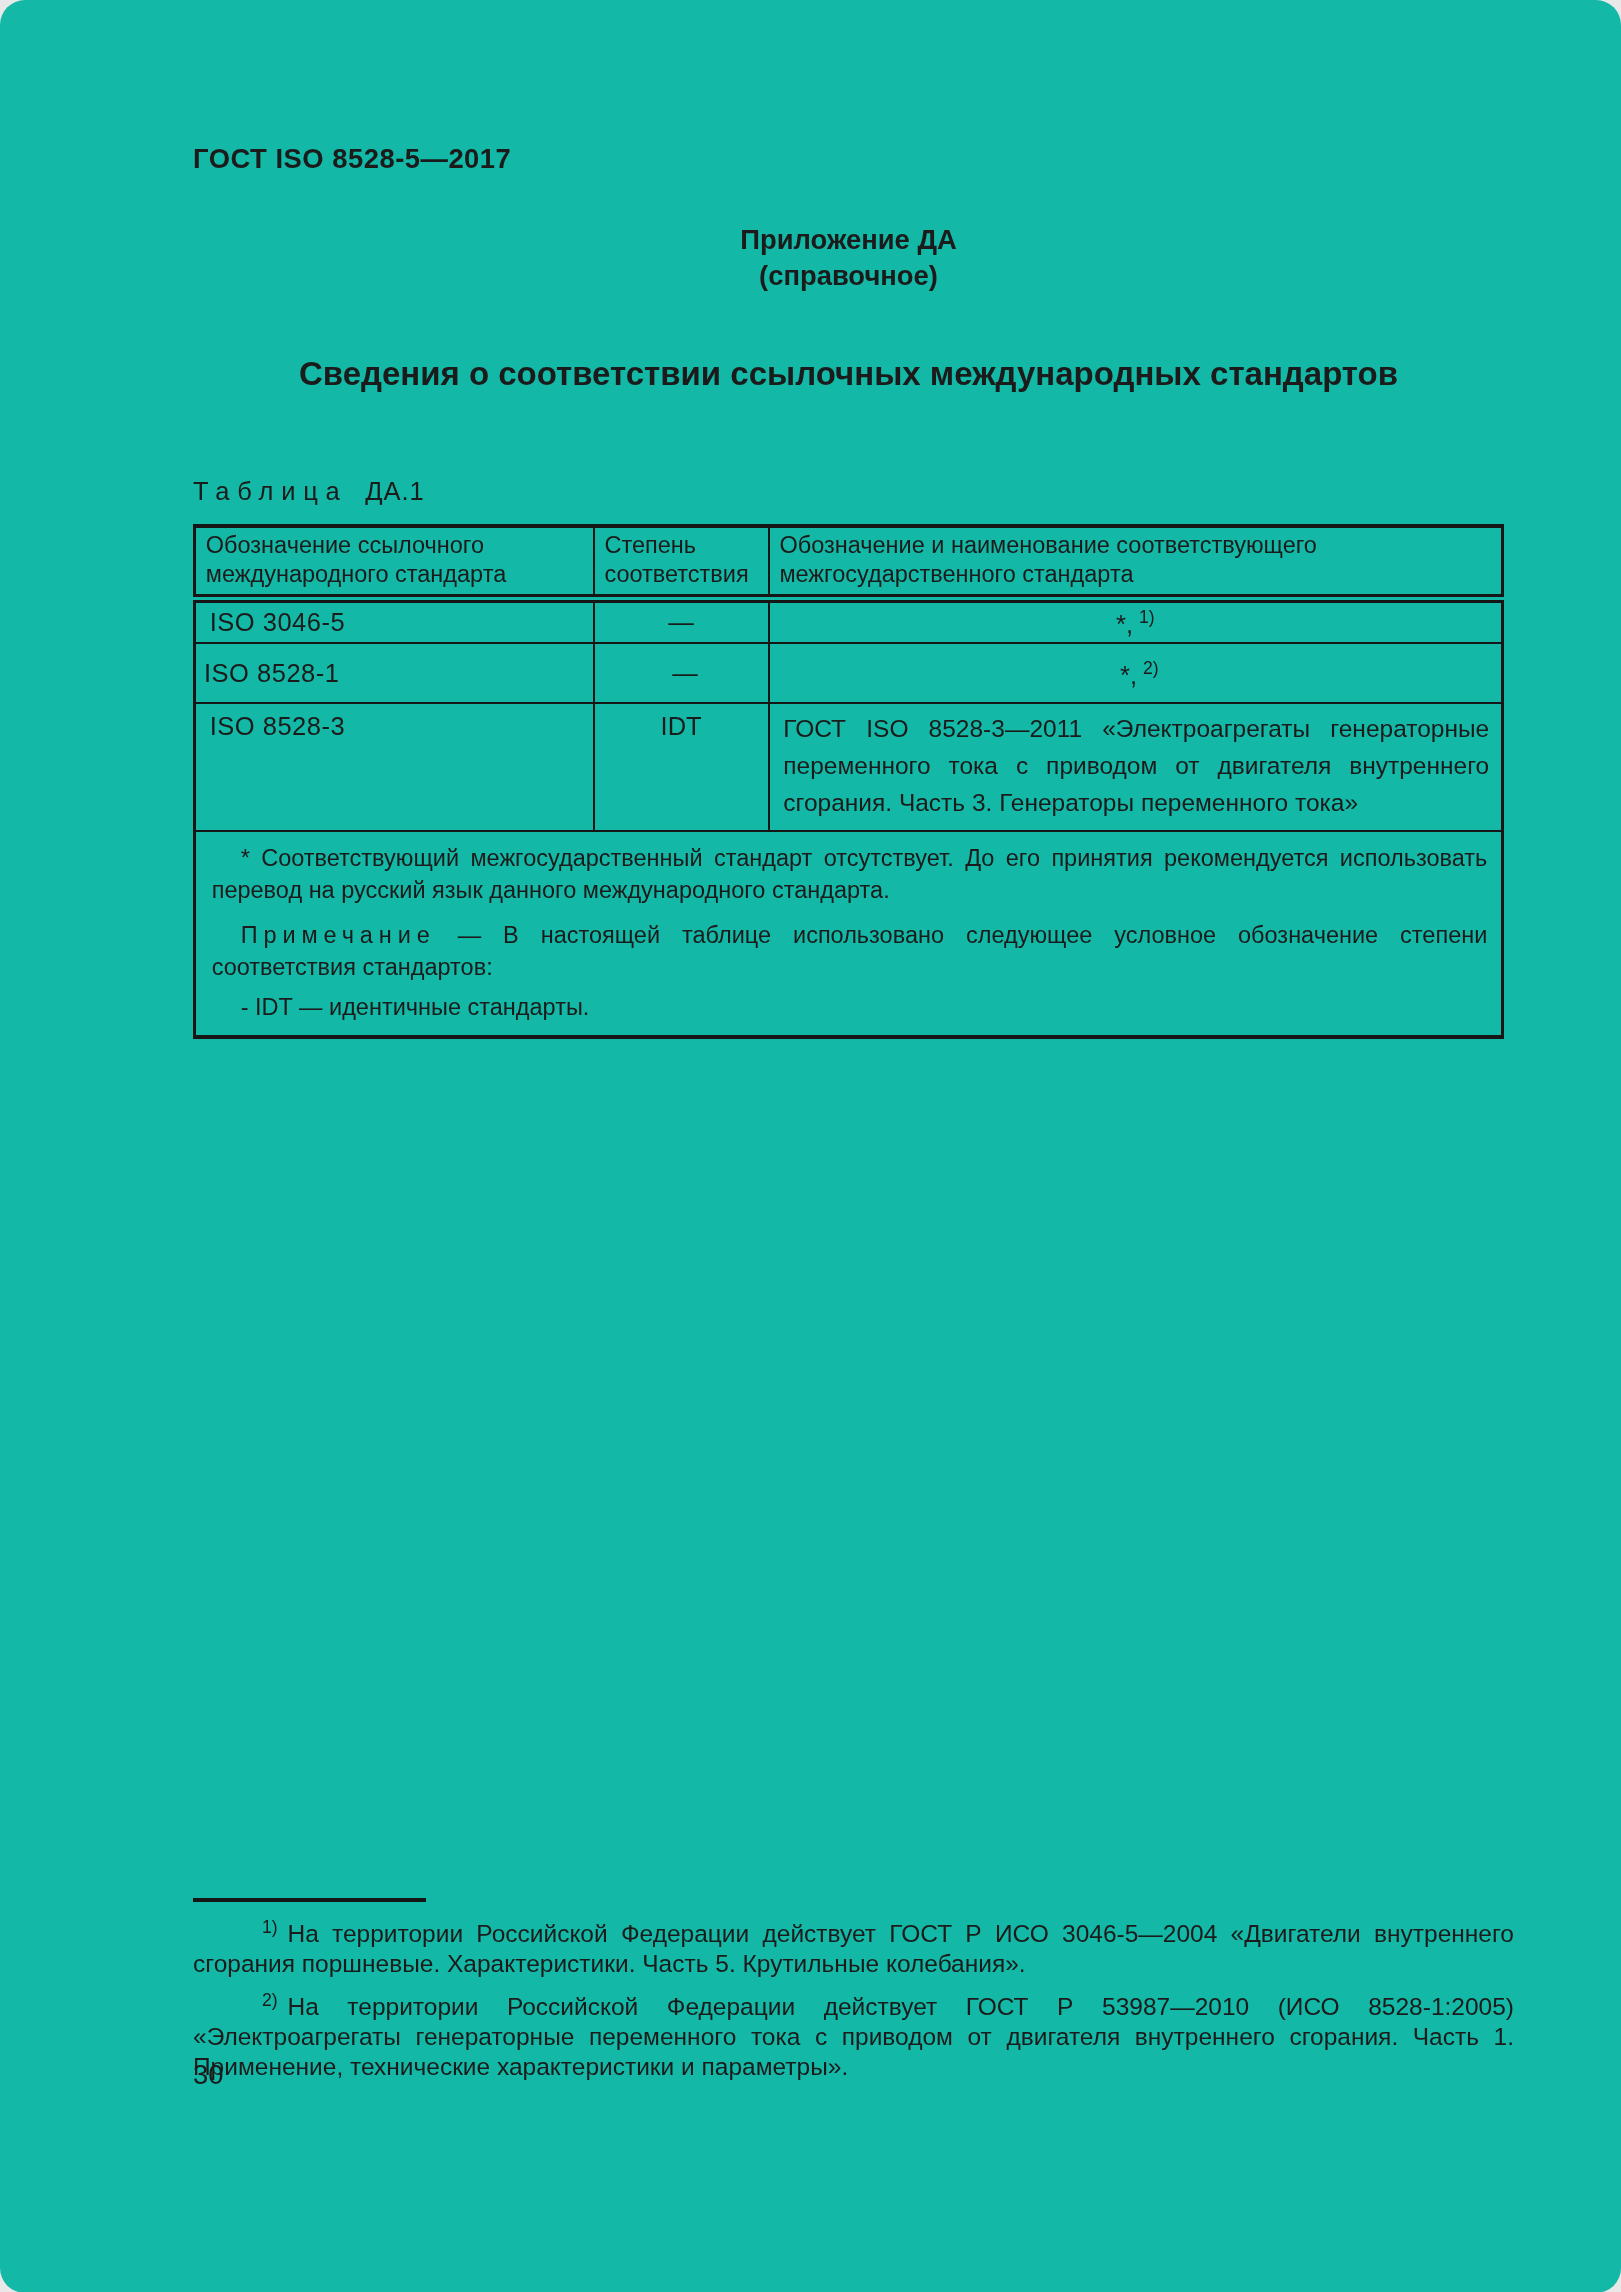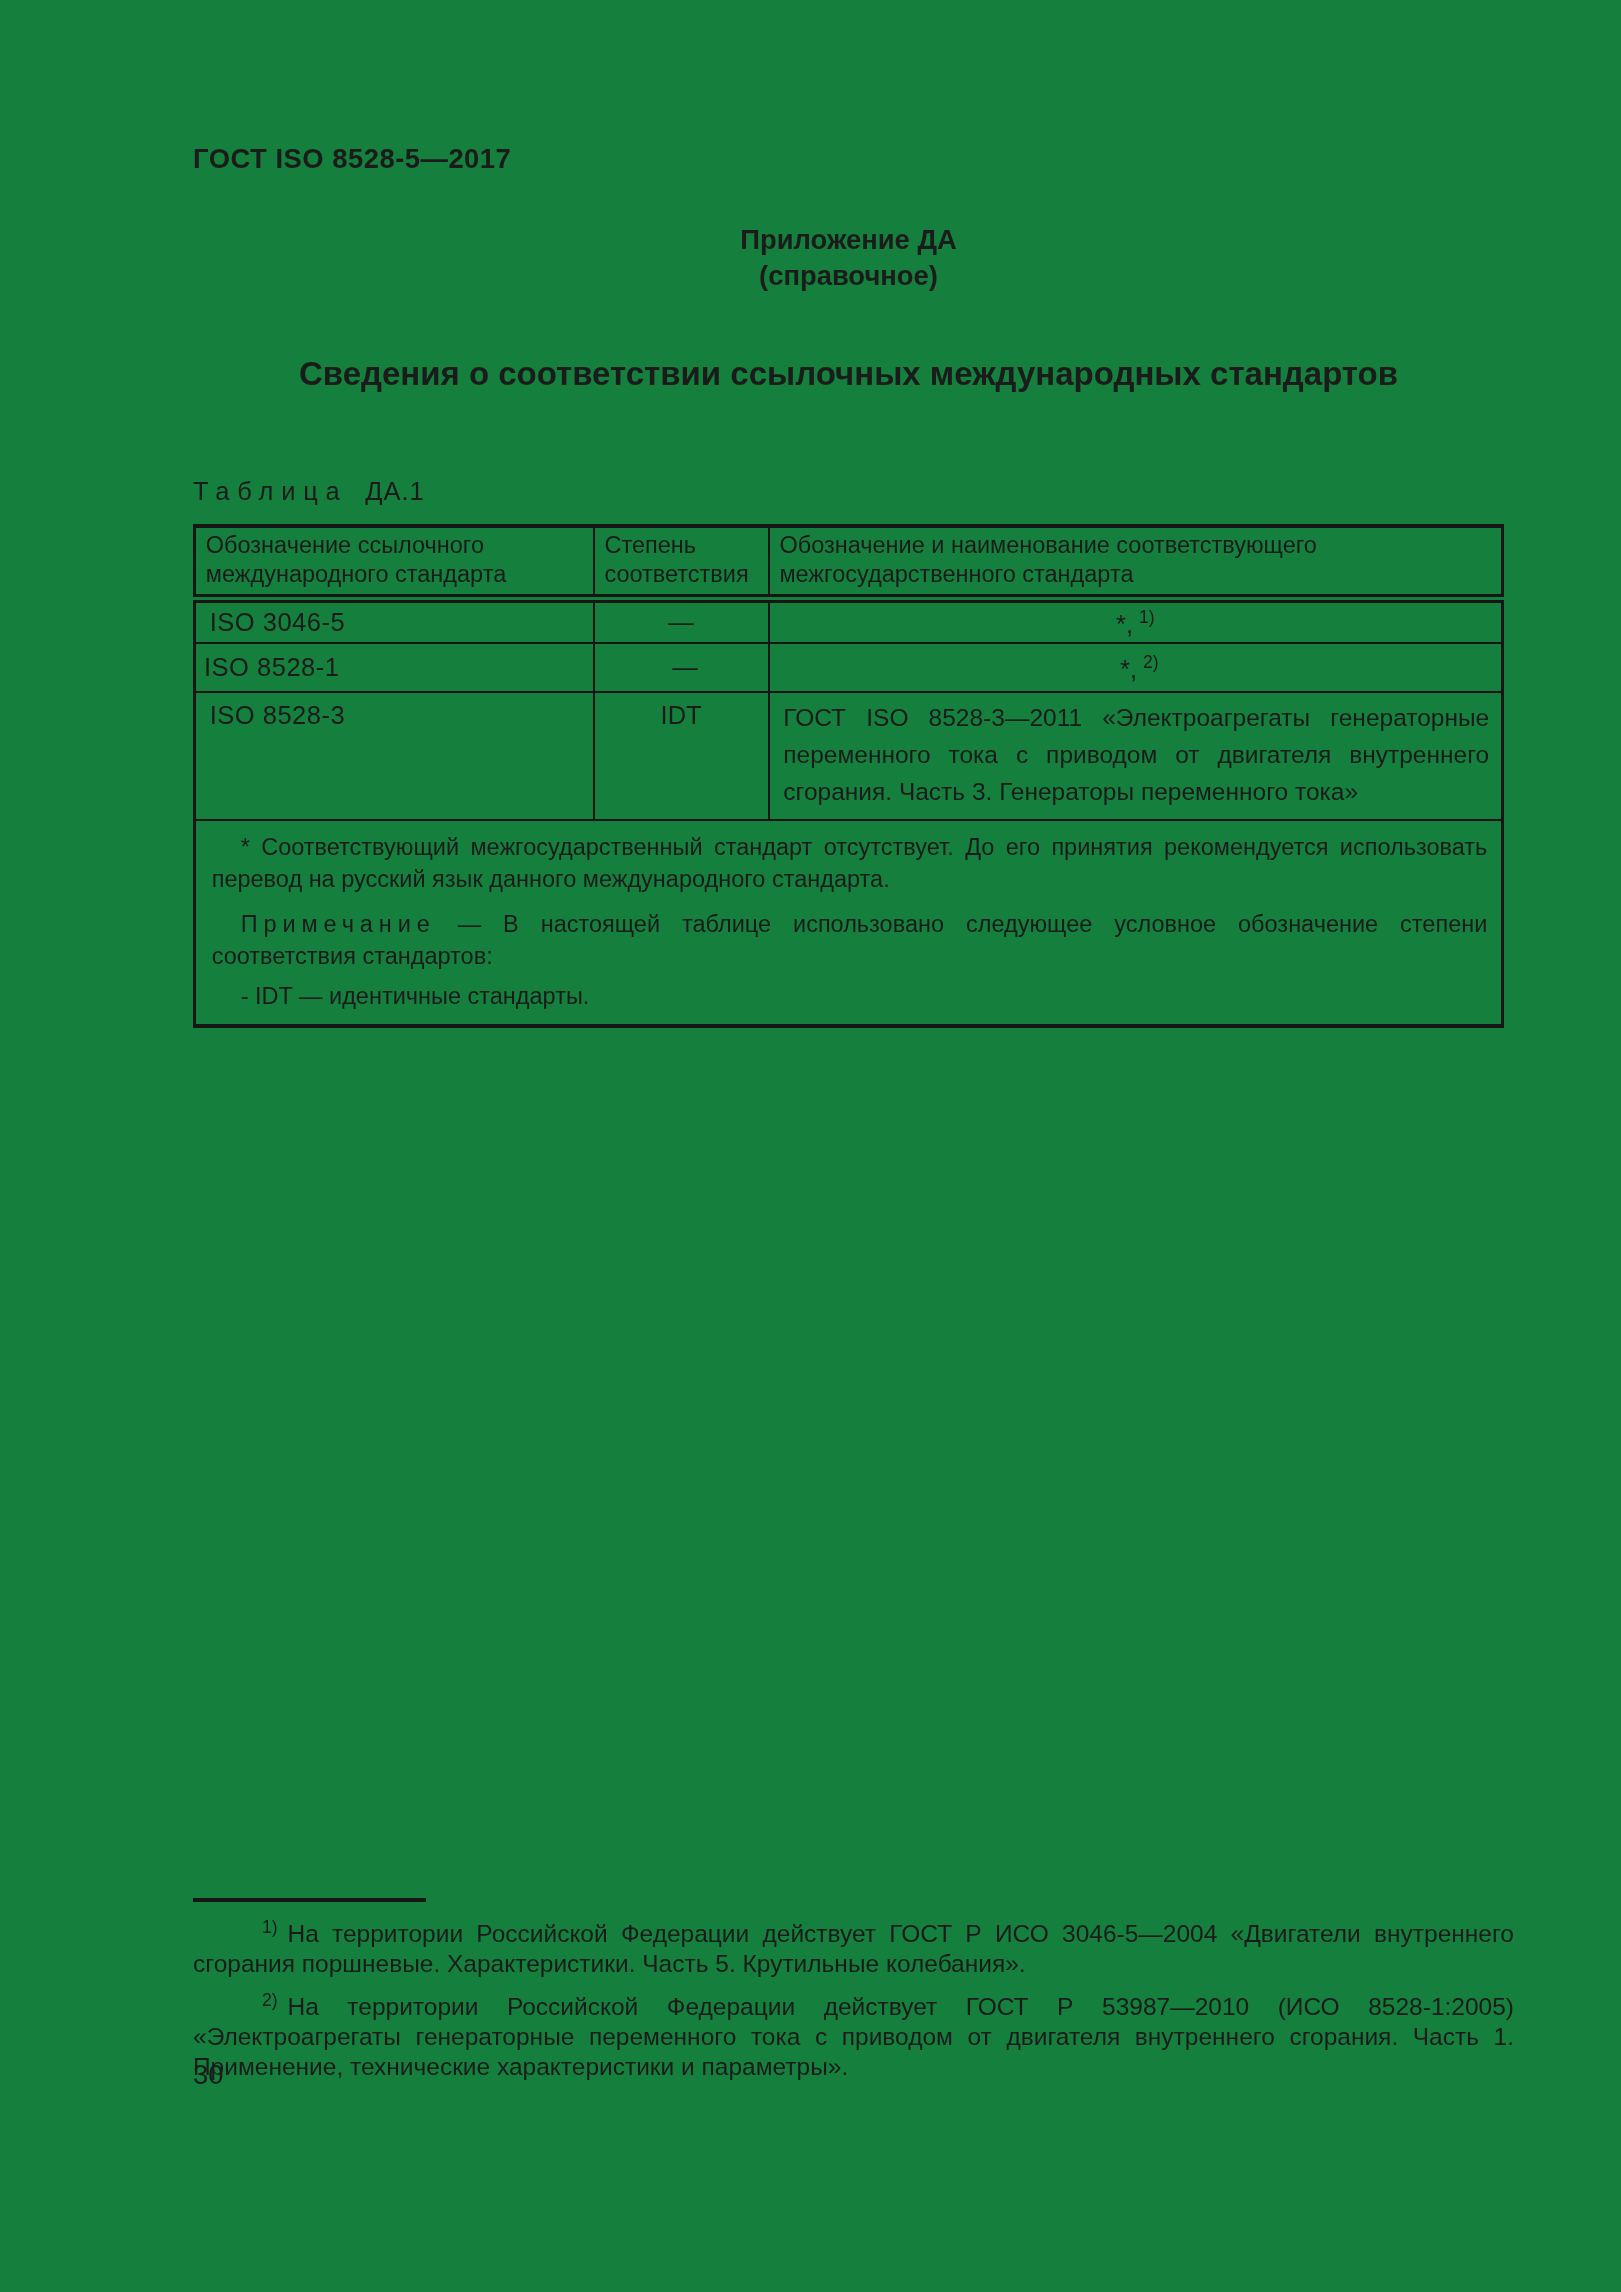--- a/index.html
+++ b/index.html
@@ -1,25 +1,26 @@
 <!DOCTYPE html>
 <html lang="ru"><head>
 <meta charset="utf-8">
 <style>
   * { margin: 0; padding: 0; box-sizing: border-box; }
   html, body { background: #e8e8e8; }
   .page {
     position: relative;
     width: 1621px;
     height: 2293px;
-    background: #15803d;
+    background: #14b8a6;
     font-family: "Liberation Sans", "DejaVu Sans", sans-serif;
     color: #1b1b1b;
     margin: 0 auto;
     overflow: hidden;
+    border-radius: 25px;
   }
   .abs { position: absolute; }
 
   .doc-header {
     left: 193px; top: 143px;
     font-size: 27.4px; font-weight: bold; letter-spacing: 0.5px;
   }
 
   .annex {
     left: 193px; top: 222px; width: 1311px;
@@ -56,21 +57,21 @@
     padding: 2.9px 9.8px 4.9px 9.8px;
     border-bottom: 9.8px double #161616;
   }
   .std-table .bl { border-left: 2px solid #161616; }
 
   .std-table td { vertical-align: middle; }
   .cell-std { font-size: 25.5px; text-align: left; padding-left: 13.7px; letter-spacing: 0.5px; }
   .cell-deg { font-size: 25.5px; text-align: center; }
   .cell-ref-center { text-align: center; font-size: 25.5px; }
   .row1 td { height: 45px; border-bottom: 2px solid #161616; }
-  .row2 td { height: 49px; border-bottom: 2.9px solid #161616; padding-left: 8px; }
+  .row2 td { height: 60px; border-bottom: 2.9px solid #161616; padding-left: 8px; }
   .row3 td, .row4 td { border-bottom: 2.9px solid #161616; vertical-align: top; }
   .row3 td.cell-std, .row4 td.cell-std,
   .row3 td.cell-deg, .row4 td.cell-deg { padding-top: 7.8px; }
   .cell-para {
     font-size: 24.5px; line-height: 37px;
     text-align: justify;
     padding: 5.9px 11.8px 8.8px 13.7px;
   }
   sup.ref-sup { font-size: 17.6px; margin-left: 5.9px; letter-spacing: 0; }
 

